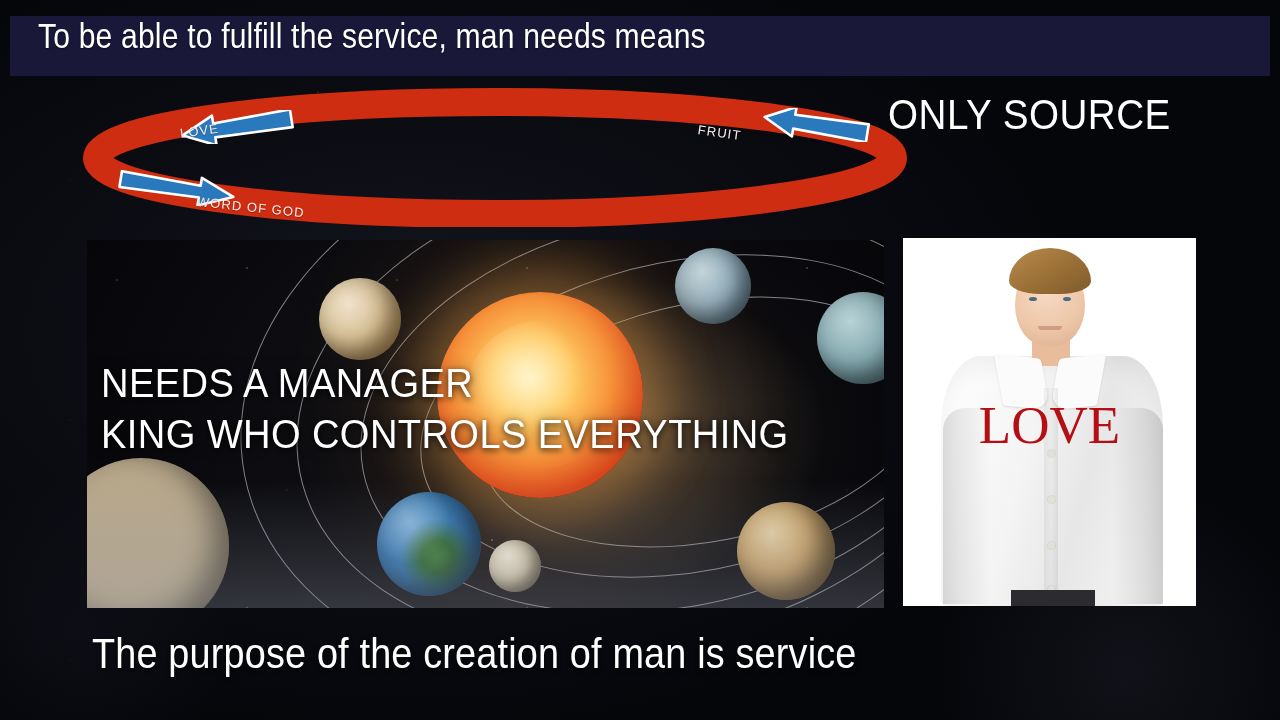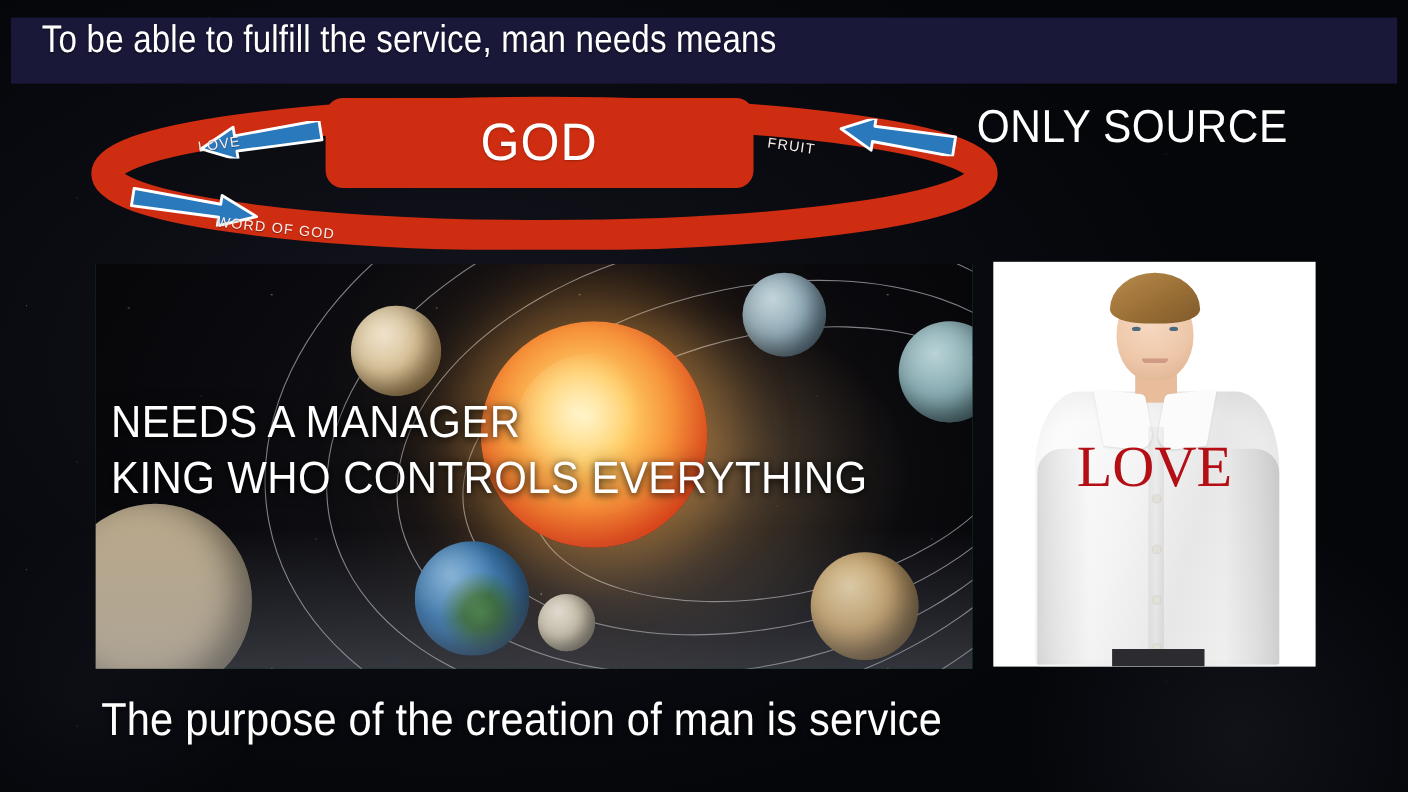--- a/index.html
+++ b/index.html
@@ -152,21 +152,21 @@
   }
 
   
   .solar {
     position: absolute;
     left: 87px;
     top: 240px;
     width: 797px;
     height: 368px;
     overflow: hidden;
-    background: #14532d;
+    background: #c2410c;
   }
   .solar-sky {
     position: absolute;
     inset: 0;
     background:
       radial-gradient(ellipse 340px 260px at 68% 52%, rgba(255,214,150,.28) 0%, rgba(40,30,20,.05) 58%, transparent 78%),
       radial-gradient(ellipse 520px 420px at 50% 50%, #121318 0%, #0a0a0e 60%, #050508 100%);
   }
   .solar-stars {
     position: absolute;
@@ -432,23 +432,20 @@
       <g transform="rotate(9 59 17)">
         <path d="M112 8 L112 26 L38 24 L38 32 L8 17 L38 2 L38 10 Z" fill="#2a79bd" stroke="#ffffff" stroke-width="2.6" stroke-linejoin="round"></path>
       </g>
     </svg>
 
     <div class="cycle-label lbl-love">LOVE</div>
     <div class="cycle-label lbl-word">WORD OF GOD</div>
     <div class="cycle-label lbl-fruit">FRUIT</div>
   </div>
 
-  <div class="god-box">
-    <span class="god-text">GOD</span>
-  </div>
 
   <div class="solar">
     <div class="solar-sky"></div>
     <div class="solar-stars"></div>
 
     <div class="orbit" style="left:150px;top:-120px;width:780px;height:560px;transform:rotate(-11deg);"></div>
     <div class="orbit" style="left:206px;top:-70px;width:700px;height:470px;transform:rotate(-11deg);"></div>
     <div class="orbit" style="left:270px;top:-24px;width:620px;height:390px;transform:rotate(-11deg);"></div>
     <div class="orbit" style="left:330px;top:20px;width:540px;height:310px;transform:rotate(-11deg);"></div>
     <div class="orbit" style="left:392px;top:62px;width:450px;height:238px;transform:rotate(-11deg);"></div>

